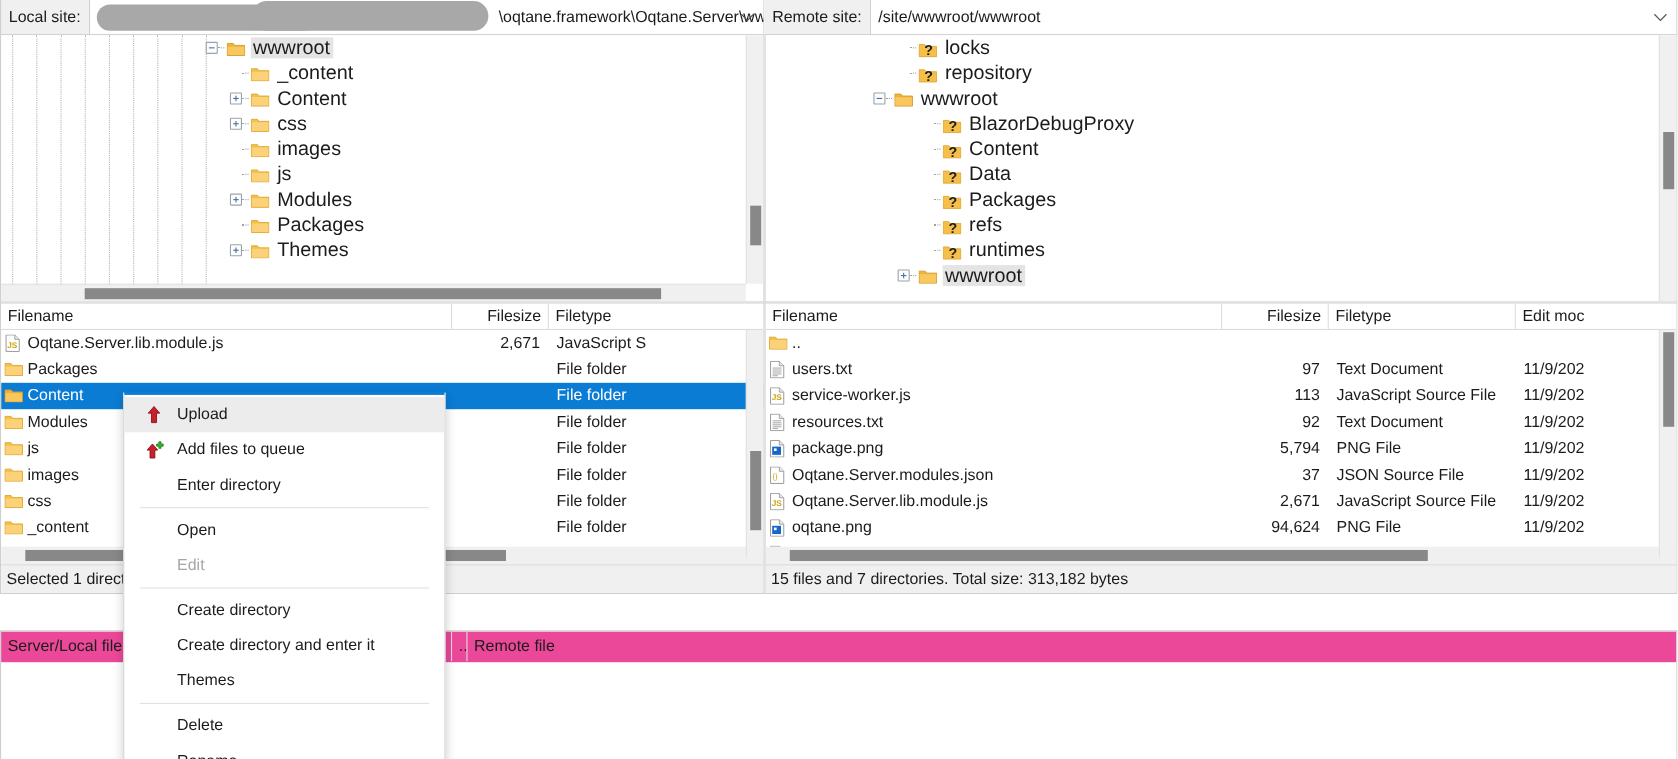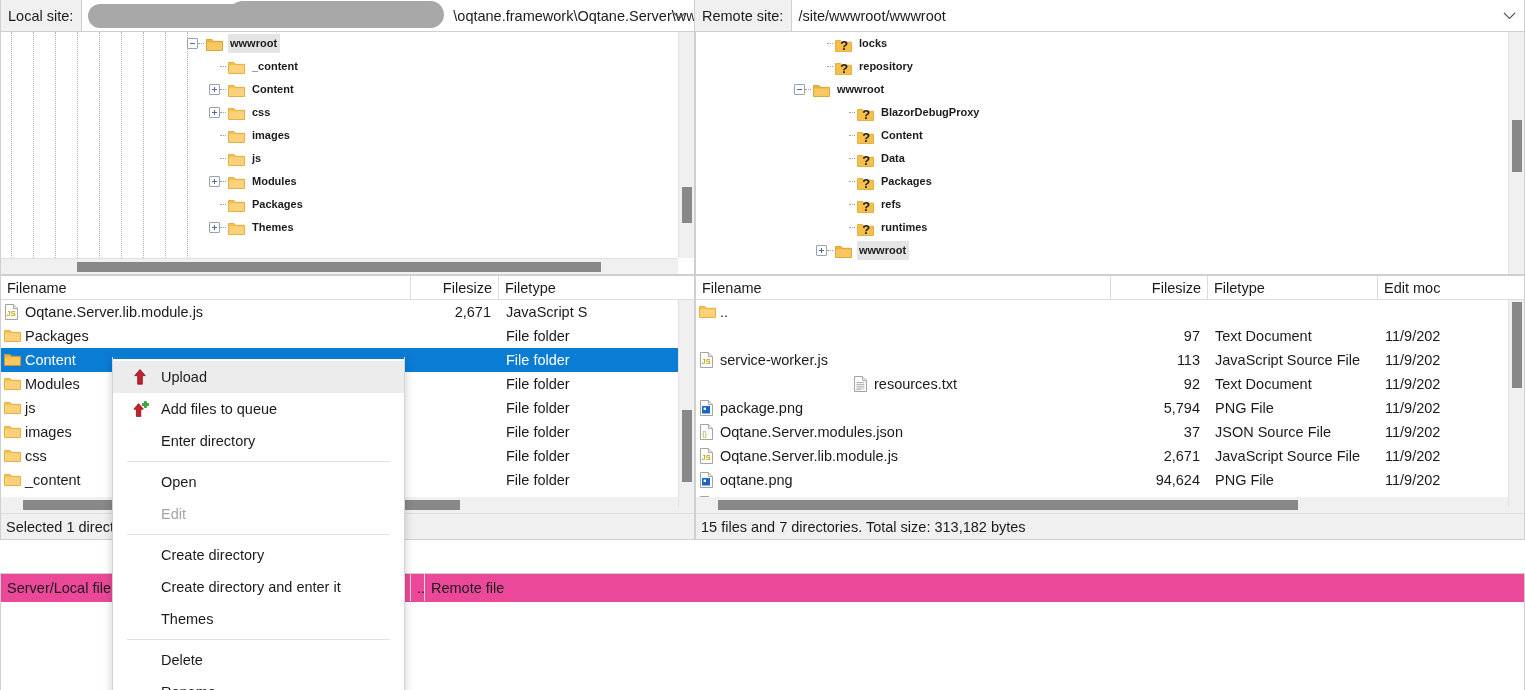--- a/index.html
+++ b/index.html
@@ -119,24 +119,23 @@
   }
   .folder-ico {
     width: 17px; height: 14px;
     flex: 0 0 auto;
     margin-left: 2px;
     position: relative;
   }
   .folder-ico svg { display: block; }
   .tree-label {
     margin-left: 5px;
-    font-size: 11px;
+    font-size: 18px;
     line-height: 17px;
     padding: 1px 3px 1px 2px;
-    font-weight: bold;
   }
   .tree-label.sel { background: #e4e4e4; }
 
   
   .guide {
     position: absolute; top: 0; bottom: 0;
     width: 0; border-left: 1px dotted #b4b4b4;
   }
 
   
@@ -690,50 +689,64 @@
                 <path d="M0.5 2.5 L6 2.5 L7.6 4.3 L16.5 4.3 L16.5 13.5 L0.5 13.5 Z" fill="#f5bf4a" stroke="#dda62f" stroke-width="0.8"></path>
          <path d="M1 5.2 L16 5.2 L16 13 L1 13 Z" fill="#fbd27a"></path>
               </svg></span>
             <span>..</span>
           </div>
           <div class="cell num" style="left: 415px; width: 97px; padding-right: 8px;"></div>
           <div class="cell" style="left: 512px; width: 170px; padding-left: 7px;"></div>
           <div class="cell" style="left: 682px; width: 148px; padding-left: 7px;"></div>
         </div>
         <div class="row">
-          <div class="cell num" style="left: 415px; width: 97px; padding-right: 8px;">97</div>
-          <div class="cell" style="left: 512px; width: 170px; padding-left: 7px;">Text Document</div>
-          <div class="cell" style="left: 682px; width: 148px; padding-left: 7px;">11/9/202</div>
-        </div>
-        <div class="row">
           <div class="cell fname" style="left: 0px; width: 415px;">
-            <span class="ficon"><svg width="15" height="16" viewBox="0 0 15 16" xmlns="http://www.w3.org/2000/svg">
-                <path d="M1.5 0.5 L9.5 0.5 L13.5 4.5 L13.5 15.5 L1.5 15.5 Z" fill="#ffffff" stroke="#9a9a9a" stroke-width="0.9"></path>
-         <path d="M9.5 0.5 L9.5 4.5 L13.5 4.5" fill="#e8e8e8" stroke="#9a9a9a" stroke-width="0.8"></path>
-         <text x="2.6" y="12" font-family="Liberation Sans, sans-serif" font-size="7.5" font-weight="bold" fill="#c8a415">JS</text>
-              </svg></span>
-            <span>service-worker.js</span>
-          </div>
-          <div class="cell num" style="left: 415px; width: 97px; padding-right: 8px;">113</div>
-          <div class="cell" style="left: 512px; width: 170px; padding-left: 7px;">JavaScript Source File</div>
-          <div class="cell" style="left: 682px; width: 148px; padding-left: 7px;">11/9/202</div>
-        </div>
-        <div class="row">
-          <div class="cell fname" style="left: 0px; width: 415px; justify-content: center;">
             <span class="ficon"><svg width="15" height="16" viewBox="0 0 15 16" xmlns="http://www.w3.org/2000/svg">
                 <path d="M1.5 0.5 L9.5 0.5 L13.5 4.5 L13.5 15.5 L1.5 15.5 Z" fill="#ffffff" stroke="#9a9a9a" stroke-width="0.9"></path>
          <path d="M9.5 0.5 L9.5 4.5 L13.5 4.5" fill="#e8e8e8" stroke="#9a9a9a" stroke-width="0.8"></path>
          <g stroke="#9a9a9a" stroke-width="0.8">
            <path d="M3.4 6.6 H11.4"></path>
                   <path d="M3.4 8.4 H11.4"></path>
                   <path d="M3.4 10.2 H11.4"></path>
            <path d="M3.4 12 H11.4"></path>
                   <path d="M3.4 13.6 H8.2"></path>
          </g>
               </svg></span>
+            <span>users.txt</span>
+          </div>
+          <div class="cell num" style="left: 415px; width: 97px; padding-right: 8px;">97</div>
+          <div class="cell" style="left: 512px; width: 170px; padding-left: 7px;">Text Document</div>
+          <div class="cell" style="left: 682px; width: 148px; padding-left: 7px;">11/9/202</div>
+        </div>
+        <div class="row">
+          <div class="cell fname" style="left: 0px; width: 415px;">
+            <span class="ficon"><svg width="15" height="16" viewBox="0 0 15 16" xmlns="http://www.w3.org/2000/svg">
+                <path d="M1.5 0.5 L9.5 0.5 L13.5 4.5 L13.5 15.5 L1.5 15.5 Z" fill="#ffffff" stroke="#9a9a9a" stroke-width="0.9"></path>
+         <path d="M9.5 0.5 L9.5 4.5 L13.5 4.5" fill="#e8e8e8" stroke="#9a9a9a" stroke-width="0.8"></path>
+         <text x="2.6" y="12" font-family="Liberation Sans, sans-serif" font-size="7.5" font-weight="bold" fill="#c8a415">JS</text>
+              </svg></span>
+            <span>service-worker.js</span>
+          </div>
+          <div class="cell num" style="left: 415px; width: 97px; padding-right: 8px;">113</div>
+          <div class="cell" style="left: 512px; width: 170px; padding-left: 7px;">JavaScript Source File</div>
+          <div class="cell" style="left: 682px; width: 148px; padding-left: 7px;">11/9/202</div>
+        </div>
+        <div class="row">
+          <div class="cell fname" style="left: 0px; width: 415px;">
+            <span class="ficon"><svg width="15" height="16" viewBox="0 0 15 16" xmlns="http://www.w3.org/2000/svg">
+                <path d="M1.5 0.5 L9.5 0.5 L13.5 4.5 L13.5 15.5 L1.5 15.5 Z" fill="#ffffff" stroke="#9a9a9a" stroke-width="0.9"></path>
+         <path d="M9.5 0.5 L9.5 4.5 L13.5 4.5" fill="#e8e8e8" stroke="#9a9a9a" stroke-width="0.8"></path>
+         <g stroke="#9a9a9a" stroke-width="0.8">
+           <path d="M3.4 6.6 H11.4"></path>
+                  <path d="M3.4 8.4 H11.4"></path>
+                  <path d="M3.4 10.2 H11.4"></path>
+           <path d="M3.4 12 H11.4"></path>
+                  <path d="M3.4 13.6 H8.2"></path>
+         </g>
+              </svg></span>
             <span>resources.txt</span>
           </div>
           <div class="cell num" style="left: 415px; width: 97px; padding-right: 8px;">92</div>
           <div class="cell" style="left: 512px; width: 170px; padding-left: 7px;">Text Document</div>
           <div class="cell" style="left: 682px; width: 148px; padding-left: 7px;">11/9/202</div>
         </div>
         <div class="row">
           <div class="cell fname" style="left: 0px; width: 415px;">
             <span class="ficon"><svg width="15" height="16" viewBox="0 0 15 16" xmlns="http://www.w3.org/2000/svg">
                 <path d="M1.5 0.5 L9.5 0.5 L13.5 4.5 L13.5 15.5 L1.5 15.5 Z" fill="#ffffff" stroke="#9a9a9a" stroke-width="0.9"></path>

